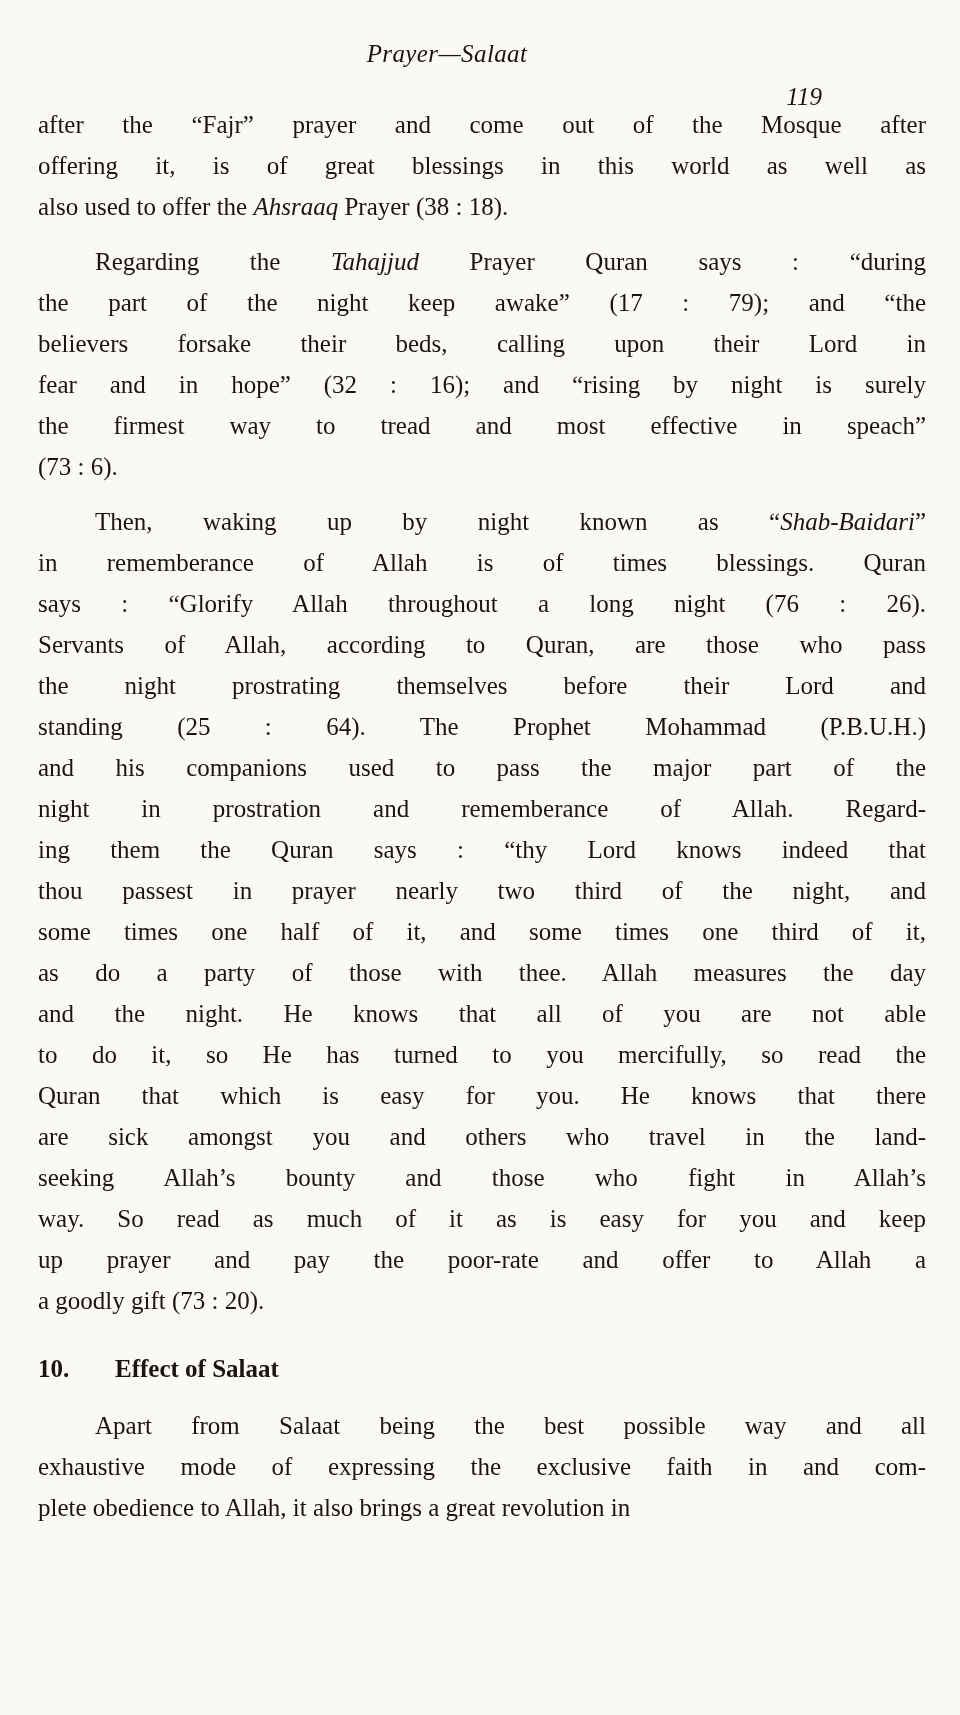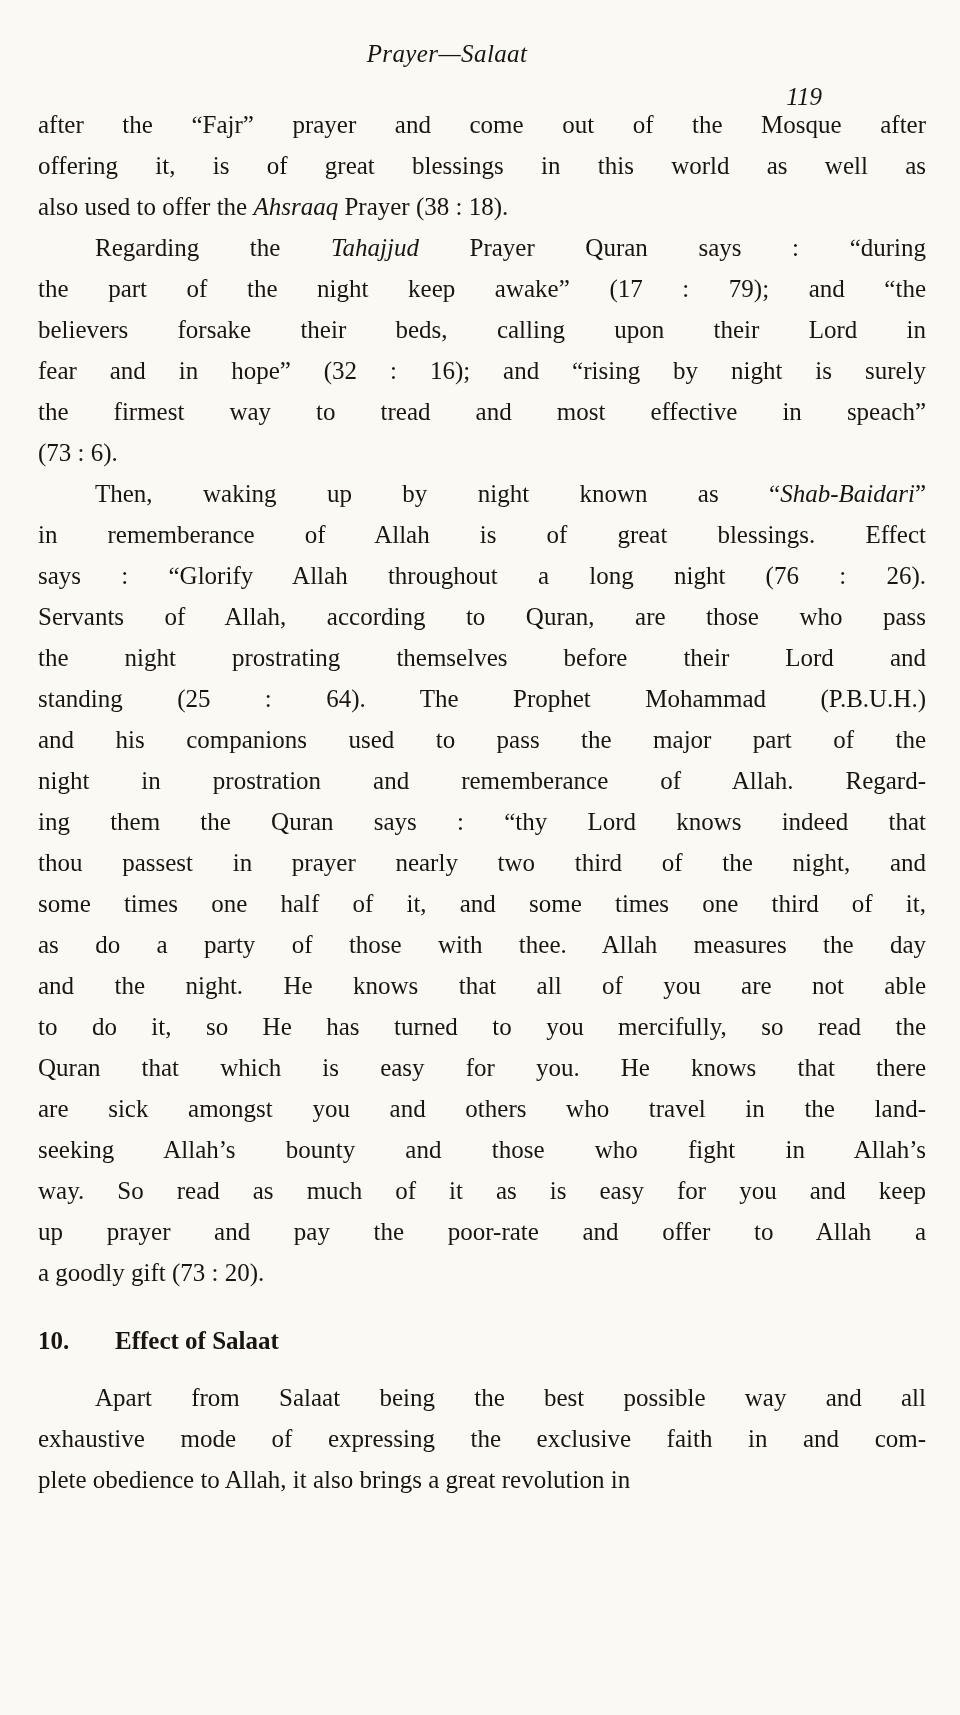--- a/index.html
+++ b/index.html
@@ -35,21 +35,21 @@
     position: absolute;
     right: 104px;
     top: 0;
     margin-top: 43px;
   }
   .page-body {
     margin-top: 30px;
     font-size: 25px;
     line-height: 41px;
   }
-  .paragraph { }
+  .paragraph { margin-top: 14px; }
   .paragraph:first-child { margin-top: 16px; }
   .line {
     text-align: justify;
     text-align-last: justify;
     white-space: normal;
   }
   .line.last {
     text-align-last: left;
   }
   .line.indent { text-indent: 57px; }
@@ -82,21 +82,21 @@
       <div class="paragraph">
         <div class="line indent"><span>Regarding the </span><span class="italic">Tahajjud</span><span> Prayer Quran says : “during</span></div>
         <div class="line"><span>the part of the night keep awake” (17 : 79); and “the</span></div>
         <div class="line"><span>believers forsake their beds, calling upon their Lord in</span></div>
         <div class="line"><span>fear and in hope” (32 : 16); and “rising by night is surely</span></div>
         <div class="line"><span>the firmest way to tread and most effective in speach”</span></div>
         <div class="line last"><span>(73 : 6).</span></div>
       </div>
       <div class="paragraph">
         <div class="line indent"><span>Then, waking up by night known as “</span><span class="italic">Shab-Baidari</span><span>”</span></div>
-        <div class="line"><span>in rememberance of Allah is of great blessings. Effect</span></div>
+        <div class="line"><span>in rememberance of Allah is of times blessings. Quran</span></div>
         <div class="line"><span>says : “Glorify Allah throughout a long night (76 : 26).</span></div>
         <div class="line"><span>Servants of Allah, according to Quran, are those who pass</span></div>
         <div class="line"><span>the night prostrating themselves before their Lord and</span></div>
         <div class="line"><span>standing (25 : 64). The Prophet Mohammad (P.B.U.H.)</span></div>
         <div class="line"><span>and his companions used to pass the major part of the</span></div>
         <div class="line"><span>night in prostration and rememberance of Allah. Regard-</span></div>
         <div class="line"><span>ing them the Quran says : “thy Lord knows indeed that</span></div>
         <div class="line"><span>thou passest in prayer nearly two third of the night, and</span></div>
         <div class="line"><span>some times one half of it, and some times one third of it,</span></div>
         <div class="line"><span>as do a party of those with thee. Allah measures the day</span></div>

